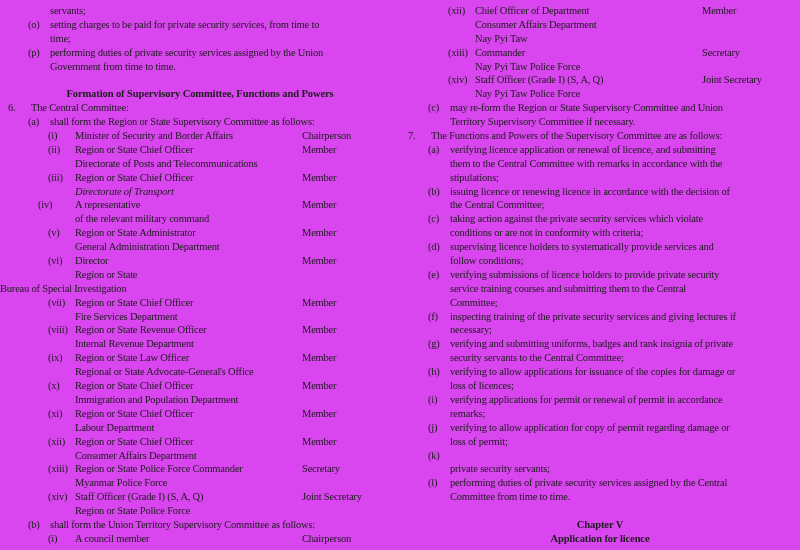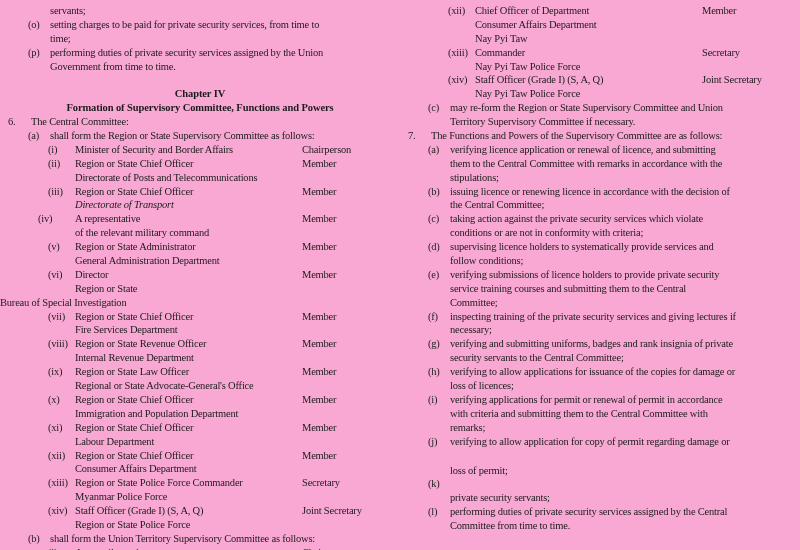--- a/index.html
+++ b/index.html
@@ -1,19 +1,19 @@
 <!DOCTYPE html>
 <html><head>
 <meta charset="utf-8">
 <style>
   html,body{margin:0;padding:0;background:#e9e9e9;}
   .page{
     position:relative;
     width:800px;height:550px;
-    background:#f9a8d4;
+    background:#d946ef;
     overflow:hidden;
     font-family:"Liberation Serif","DejaVu Serif",serif;
     font-size:10.5px;
     letter-spacing:-0.2px;
     color:#1c1c1c;
   }
   .col{position:absolute;top:4px;width:400px;}
   .col-left{left:0;}
   .col-right{left:400px;}
   .line{
@@ -31,21 +31,20 @@
 <body>
 
 <div class="page">
   <div class="col col-left">
       <div class="line" style="padding-left: 50px;"><span class="txt">servants;</span></div>
       <div class="line" style="padding-left: 50px;"><span class="marker" style="left: 28px;">(o)</span><span class="txt">setting charges to be paid for private security services, from time to</span></div>
       <div class="line" style="padding-left: 50px;"><span class="txt">time;</span></div>
       <div class="line" style="padding-left: 50px;"><span class="marker" style="left: 28px;">(p)</span><span class="txt">performing duties of private security services assigned by the Union</span></div>
       <div class="line" style="padding-left: 50px;"><span class="txt">Government from time to time.</span></div>
       <div class="line"></div>
-      <div class="line heading">Chapter IV</div>
       <div class="line heading">Formation of Supervisory Committee, Functions and Powers</div>
       <div class="line" style="padding-left: 31px;"><span class="marker" style="left: 8px;">6.</span><span class="txt">The Central Committee:</span></div>
       <div class="line" style="padding-left: 50px;"><span class="marker" style="left: 28px;">(a)</span><span class="txt">shall form the Region or State Supervisory Committee as follows:</span></div>
       <div class="line" style="padding-left: 75px;"><span class="marker" style="left: 48px;">(i)</span><span class="txt">Minister of Security and Border Affairs</span><span class="role">Chairperson</span></div>
       <div class="line" style="padding-left: 75px;"><span class="marker" style="left: 48px;">(ii)</span><span class="txt">Region or State Chief Officer</span><span class="role">Member</span></div>
       <div class="line" style="padding-left: 75px;"><span class="txt">Directorate of Posts and Telecommunications</span></div>
       <div class="line" style="padding-left: 75px;"><span class="marker" style="left: 48px;">(iii)</span><span class="txt">Region or State Chief Officer</span><span class="role">Member</span></div>
       <div class="line" style="padding-left: 75px; font-style: italic;"><span class="txt">Directorate of Transport</span></div>
       <div class="line" style="padding-left: 75px;"><span class="marker" style="left: 38px;">(iv)</span><span class="txt">A representative</span><span class="role">Member</span></div>
       <div class="line" style="padding-left: 75px;"><span class="txt">of the relevant military command</span></div>
@@ -96,24 +95,23 @@
       <div class="line" style="padding-left: 50px;"><span class="marker" style="left: 28px;">(e)</span><span class="txt">verifying submissions of licence holders to provide private security</span></div>
       <div class="line" style="padding-left: 50px;"><span class="txt">service training courses and submitting them to the Central</span></div>
       <div class="line" style="padding-left: 50px;"><span class="txt">Committee;</span></div>
       <div class="line" style="padding-left: 50px;"><span class="marker" style="left: 28px;">(f)</span><span class="txt">inspecting training of the private security services and giving lectures if</span></div>
       <div class="line" style="padding-left: 50px;"><span class="txt">necessary;</span></div>
       <div class="line" style="padding-left: 50px;"><span class="marker" style="left: 28px;">(g)</span><span class="txt">verifying and submitting uniforms, badges and rank insignia of private</span></div>
       <div class="line" style="padding-left: 50px;"><span class="txt">security servants to the Central Committee;</span></div>
       <div class="line" style="padding-left: 50px;"><span class="marker" style="left: 28px;">(h)</span><span class="txt">verifying to allow applications for issuance of the copies for damage or</span></div>
       <div class="line" style="padding-left: 50px;"><span class="txt">loss of licences;</span></div>
       <div class="line" style="padding-left: 50px;"><span class="marker" style="left: 28px;">(i)</span><span class="txt">verifying applications for permit or renewal of permit in accordance</span></div>
-      <div class="line" style="padding-left: 50px;"><span class="txt">with criteria and submitting them to the Central Committee with</span></div>
       <div class="line" style="padding-left: 50px;"><span class="txt">remarks;</span></div>
       <div class="line" style="padding-left: 50px;"><span class="marker" style="left: 28px;">(j)</span><span class="txt">verifying to allow application for copy of permit regarding damage or</span></div>
-      <div class="line" style="padding-left: 50px; margin-top: 15px;"><span class="txt">loss of permit;</span></div>
+      <div class="line" style="padding-left: 50px;"><span class="txt">loss of permit;</span></div>
       <div class="line" style="padding-left: 50px;"><span class="marker" style="left: 28px;">(k)</span></div>
       <div class="line" style="padding-left: 50px;"><span class="txt">private security servants;</span></div>
       <div class="line" style="padding-left: 50px;"><span class="marker" style="left: 28px;">(l)</span><span class="txt">performing duties of private security services assigned by the Central</span></div>
       <div class="line" style="padding-left: 50px;"><span class="txt">Committee from time to time.</span></div>
       <div class="line"></div>
       <div class="line heading">Chapter V</div>
       <div class="line heading">Application for licence</div>
     </div>
 </div>
 

